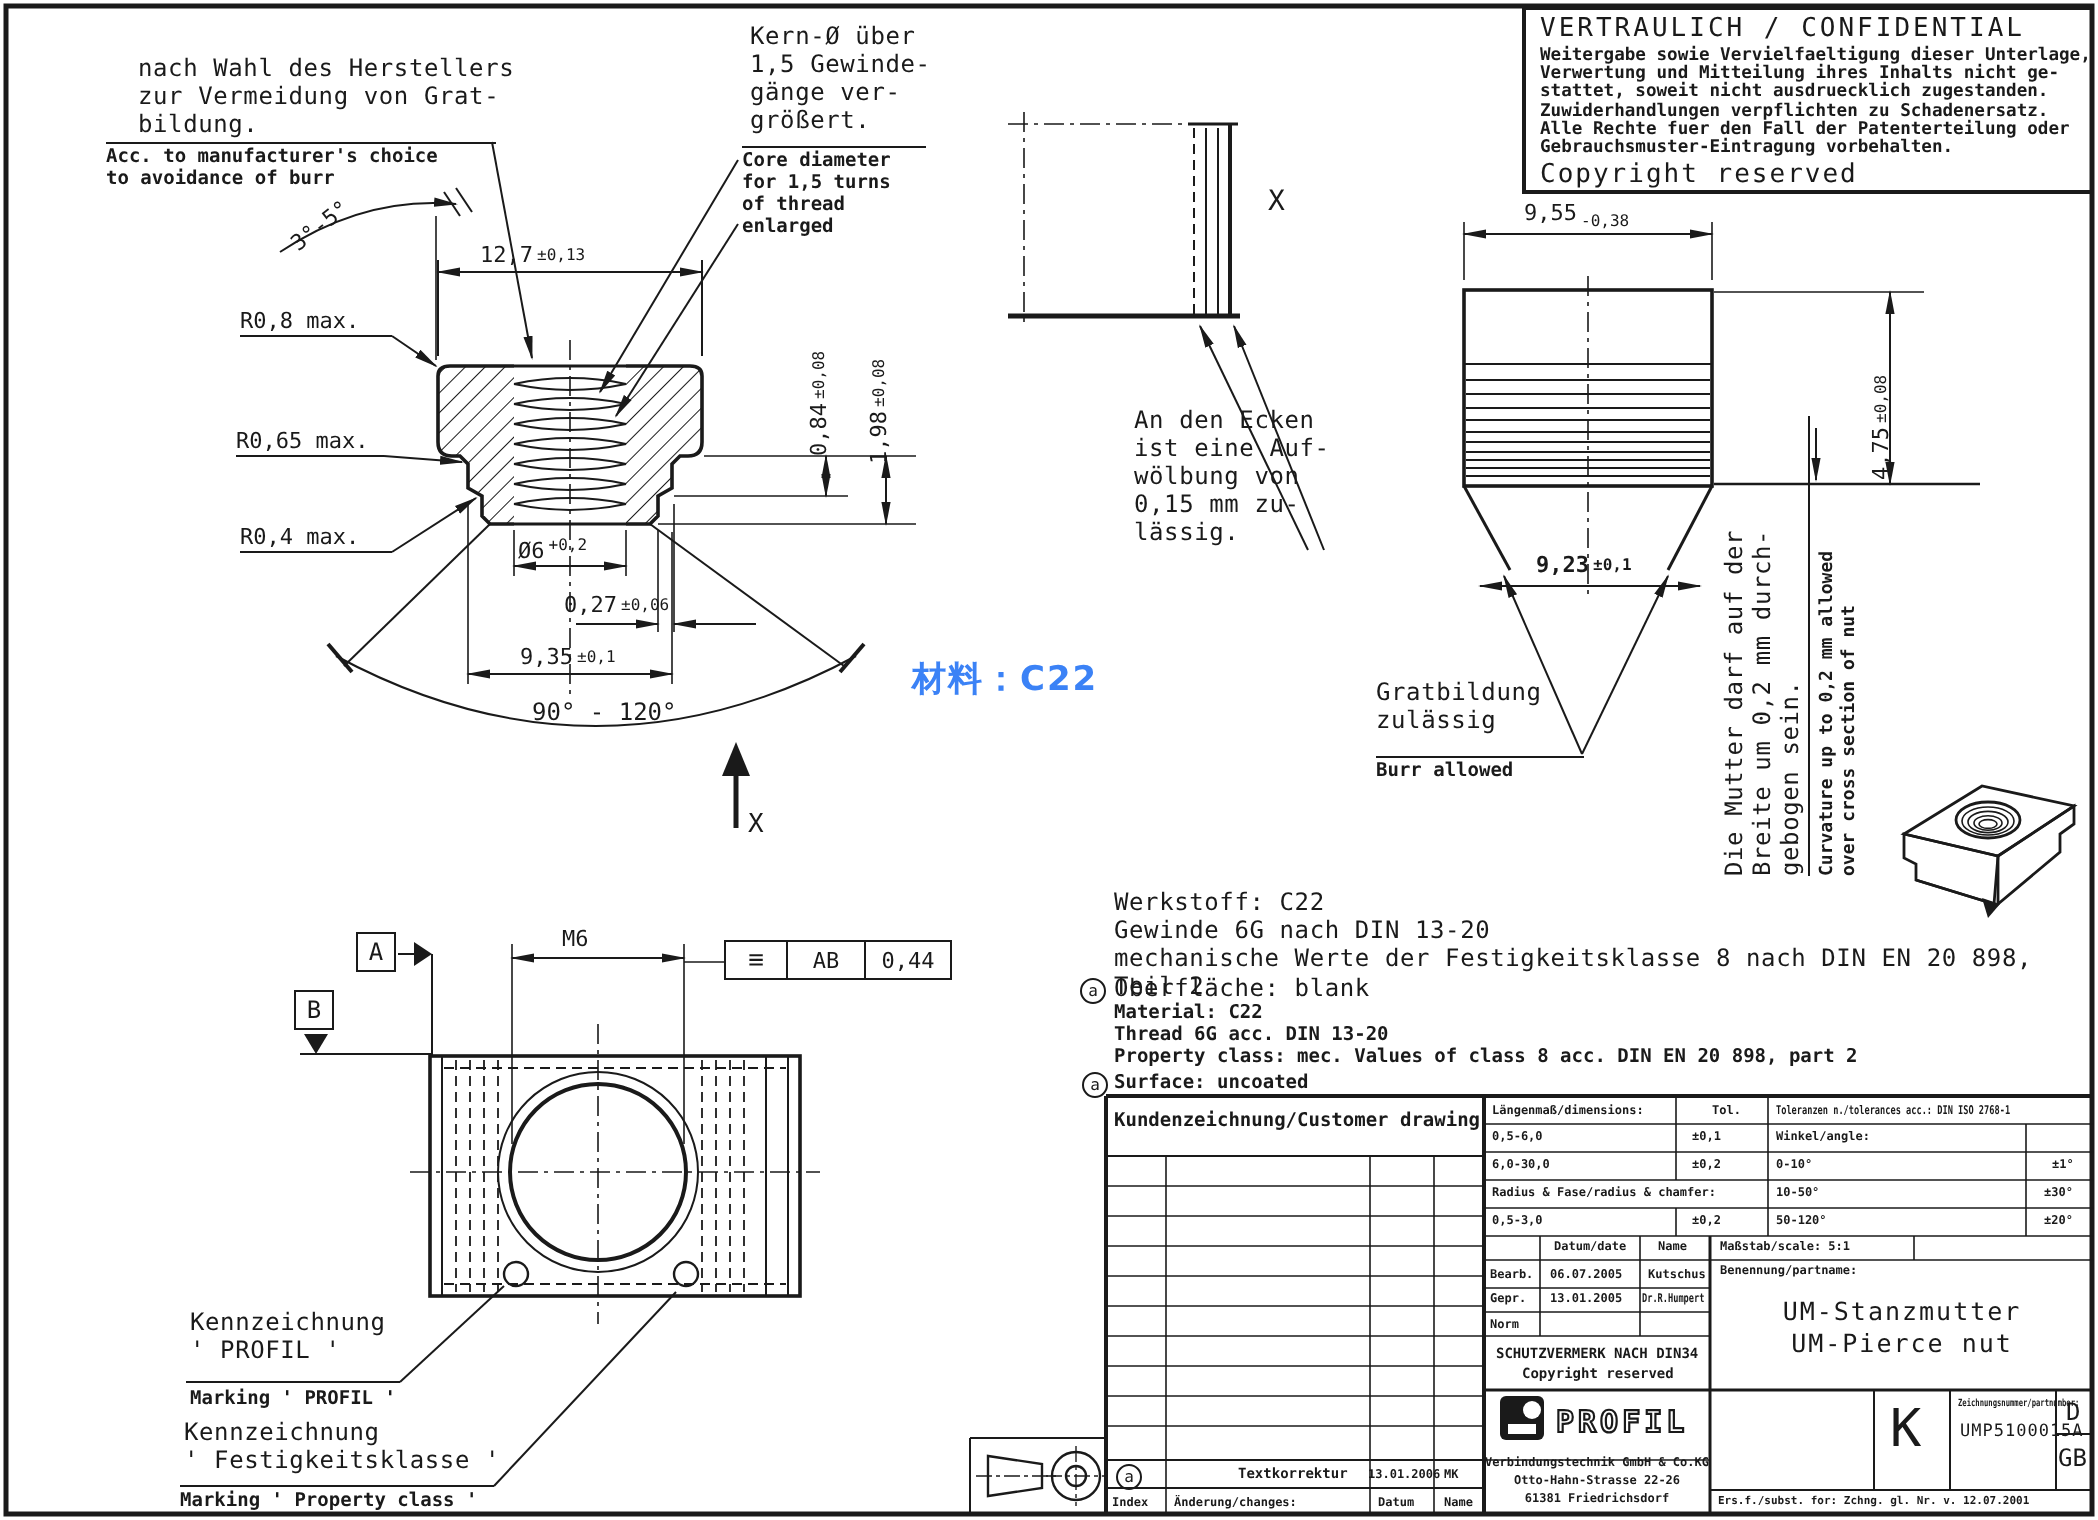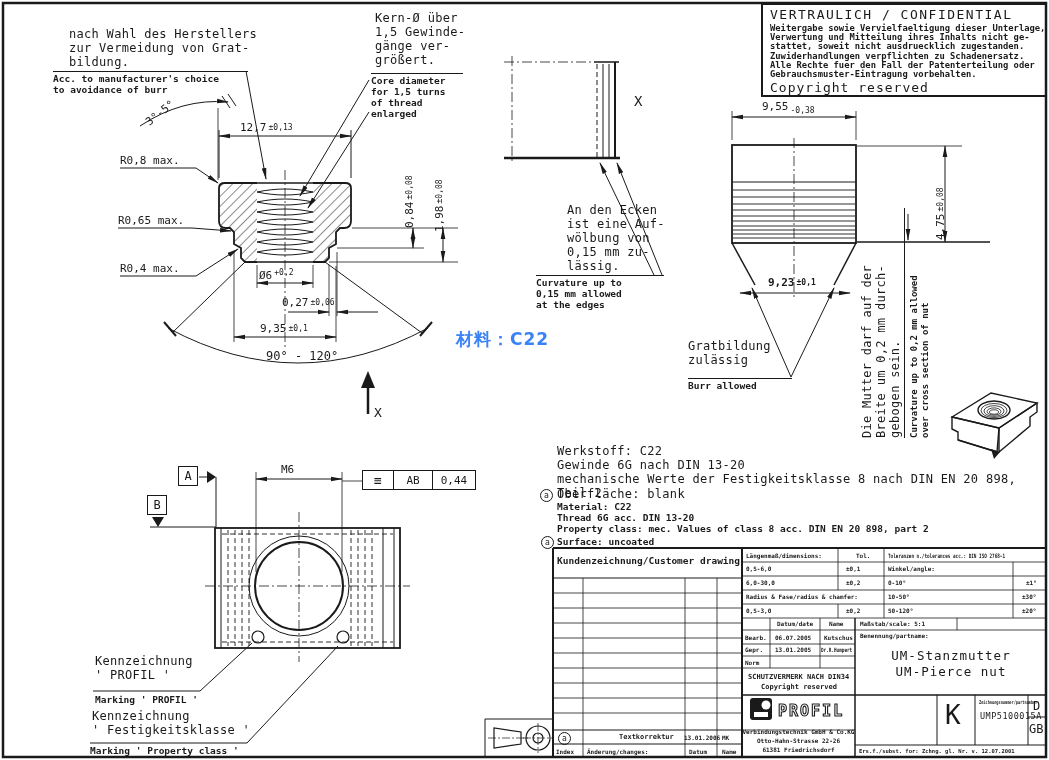--- a/index.html
+++ b/index.html
@@ -304,23 +304,20 @@
 größert.</div>
 <div class="t en bt" style="left:371px;top:73px;width:92px;">Core diameter
 for 1,5 turns
 of thread
 enlarged</div>
 <div class="t de" style="left:567px;top:203px;">An den Ecken
 ist eine Auf-
 wölbung von
 0,15 mm zu-
 lässig.</div>
-<div class="t en bt" style="left:536px;top:275px;width:128px;">Curvature up to
-0,15 mm allowed
-at the edges</div>
 <div class="t de" style="left:688px;top:339px;">Gratbildung
 zulässig</div>
 <div class="t en bt" style="left:688px;top:378px;width:104px;">Burr allowed</div>
 <div class="t de rot" style="left:860px;top:438px;width:230px;white-space:pre-line;border-bottom:1px solid #1a1a1a;padding-bottom:2px;">Die Mutter darf auf der
 Breite um 0,2 mm durch-
 gebogen sein.</div>
 <div class="t rot" style="left:909px;top:438px;width:230px;white-space:pre-line;font-size:9px;line-height:10.5px;font-weight:bold;">Curvature up to 0,2 mm allowed
 over cross section of nut</div>
 <div class="t de" style="left:95px;top:654px;">Kennzeichnung
 ' PROFIL '</div>

